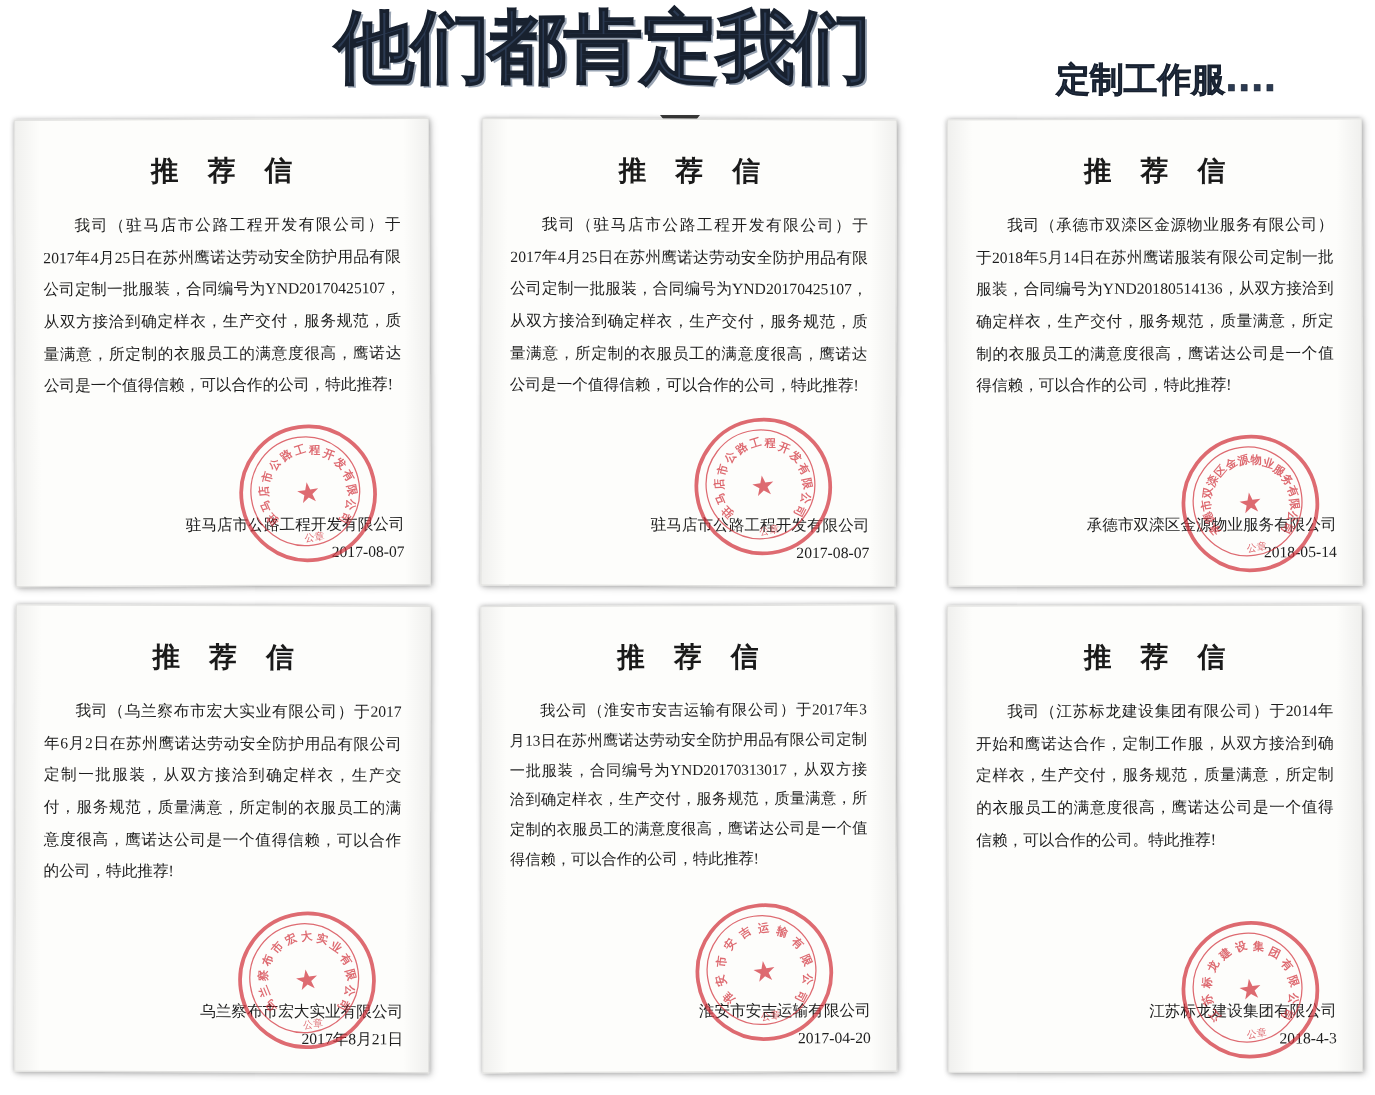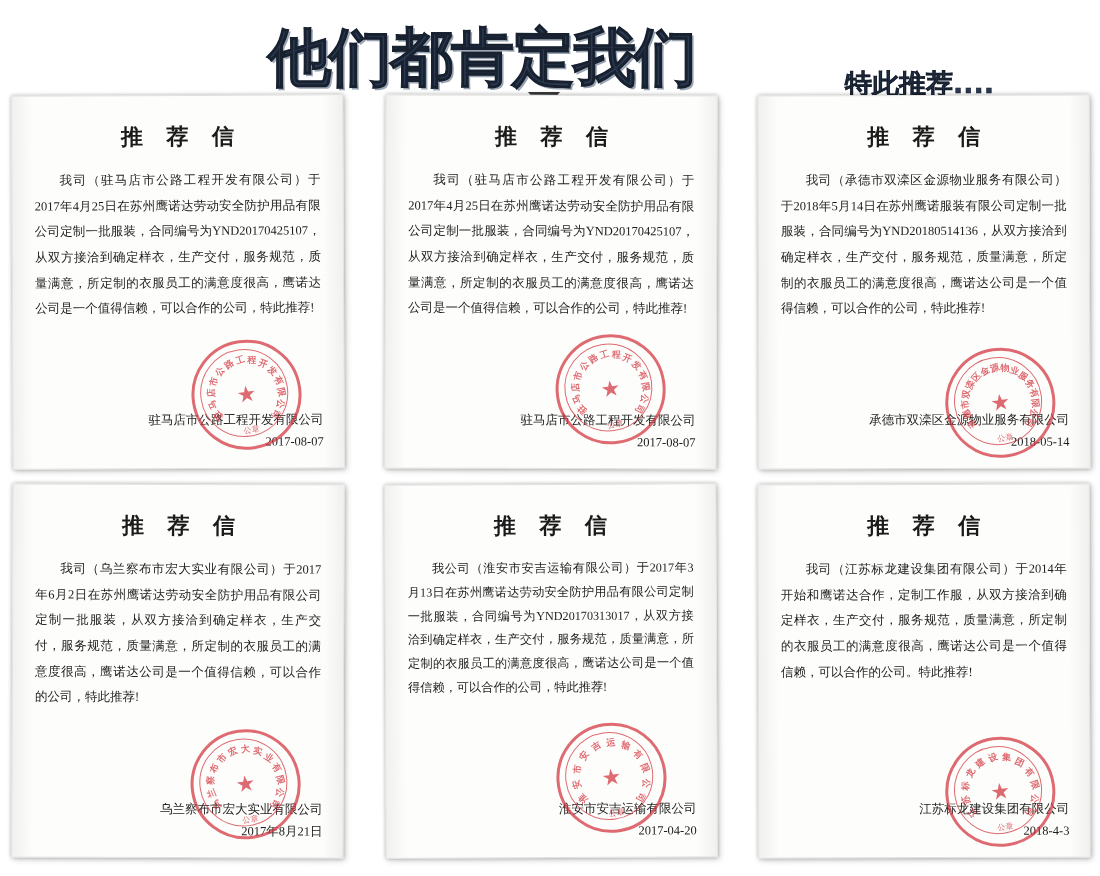--- a/index.html
+++ b/index.html
@@ -15,21 +15,20 @@
     overflow: hidden;
   }
 
   
   .header {
     position: absolute;
     top: 0;
     left: 0;
     width: 1100px;
     height: 92px;
-    margin-top: 20px;
   }
   .header-title {
     position: absolute;
     left: 268px;
     top: 6px;
     font-family: "DejaVu Sans", sans-serif;
     font-weight: bold;
     font-size: 63px;
     letter-spacing: -2px;
     color: #2b3a52;
@@ -193,21 +192,21 @@
     width: 100%; height: 100%;
     pointer-events: none;
     background: linear-gradient(90deg, rgba(0,0,0,0.05) 0%, rgba(0,0,0,0) 6%, rgba(0,0,0,0) 94%, rgba(0,0,0,0.05) 100%);
   }
 </style>
 </head>
 <body>
 
 <div class="header">
   <div class="header-title">他们都肯定我们</div>
-  <div class="header-sub">特此推荐....</div>
+  <div class="header-sub">定制工作服....</div>
 </div>
 
 <div class="caret top"></div>
 <div class="caret mid"></div>
 
 <div class="grid">
 
   <div class="row row1">
 
     <div class="letter c0 s1">

